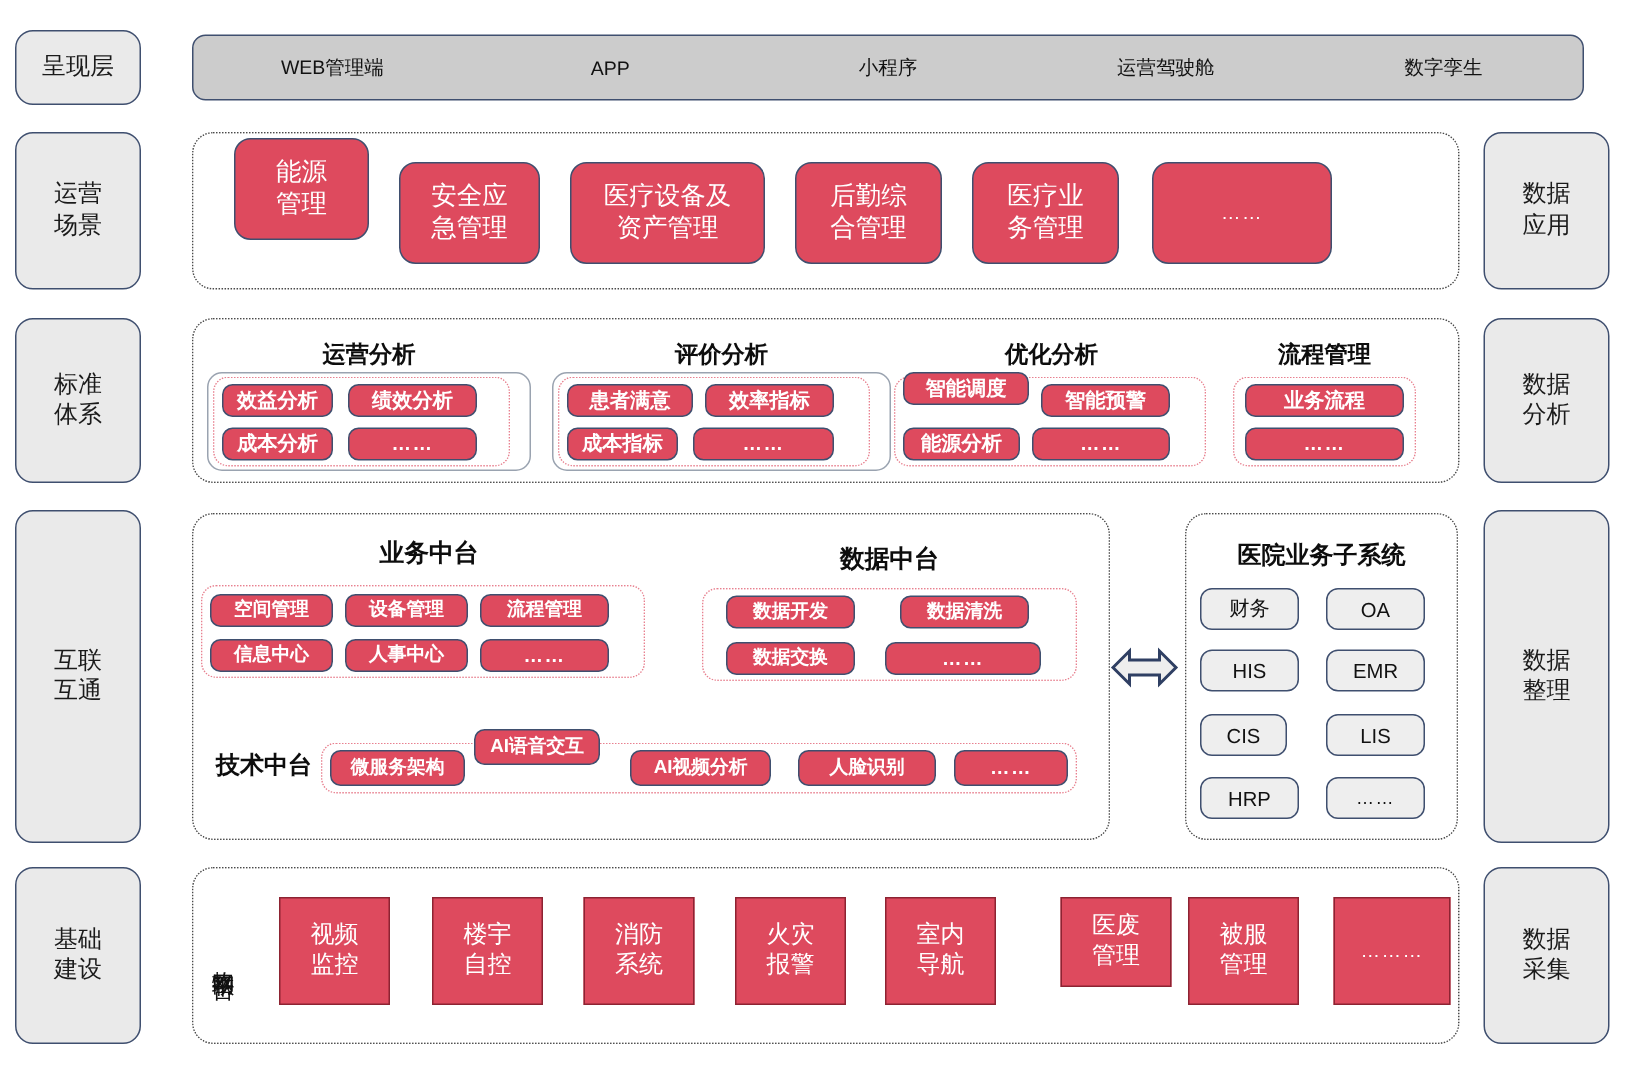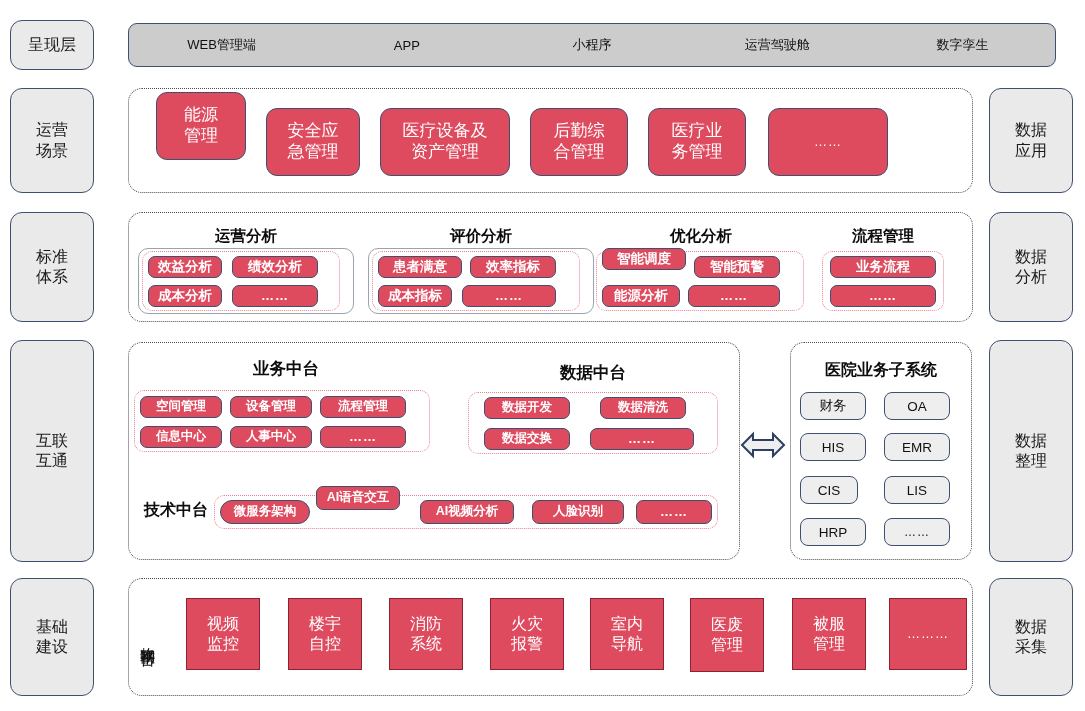--- a/index.html
+++ b/index.html
@@ -288,21 +288,21 @@
   </div>
   <div class="chip xs" style="left:484px;top:428px;width:86px;height:22px;">
     <span>数据交换</span>
   </div>
   <div class="chip xs" style="left:590px;top:428px;width:104px;height:22px;">
     <span class="dots">……</span>
   </div>
 
   <div class="hlabel" style="left:144px;top:500px;">技术中台</div>
   <div class="group-pink" style="left:214px;top:495px;width:504px;height:34px;"></div>
-  <div class="chip xs" style="left:220px;top:500px;width:90px;height:24px;border-radius:12px;">
+  <div class="chip xs" style="left:220px;top:500px;width:90px;height:24px;">
     <span>微服务架构</span>
   </div>
   <div class="chip xs" style="left:316px;top:486px;width:84px;height:24px;">
     <span>AI语音交互</span>
   </div>
   <div class="chip xs" style="left:420px;top:500px;width:94px;height:24px;">
     <span>AI视频分析</span>
   </div>
   <div class="chip xs" style="left:532px;top:500px;width:92px;height:24px;">
     <span>人脸识别</span>
@@ -359,21 +359,21 @@
 系统</span>
   </div>
   <div class="chip sq" style="left:490px;top:598px;width:74px;height:72px;">
     <span>火灾
 报警</span>
   </div>
   <div class="chip sq" style="left:590px;top:598px;width:74px;height:72px;">
     <span>室内
 导航</span>
   </div>
-  <div class="chip sq" style="left:690px;top:598px;width:74px;height:74px;">
+  <div class="chip sq" style="left:707px;top:598px;width:74px;height:60px;">
     <span>医废
 管理</span>
   </div>
   <div class="chip sq" style="left:792px;top:598px;width:74px;height:72px;">
     <span>被服
 管理</span>
   </div>
   <div class="chip sq" style="left:889px;top:598px;width:78px;height:72px;">
     <span class="dots">………</span>
   </div>

